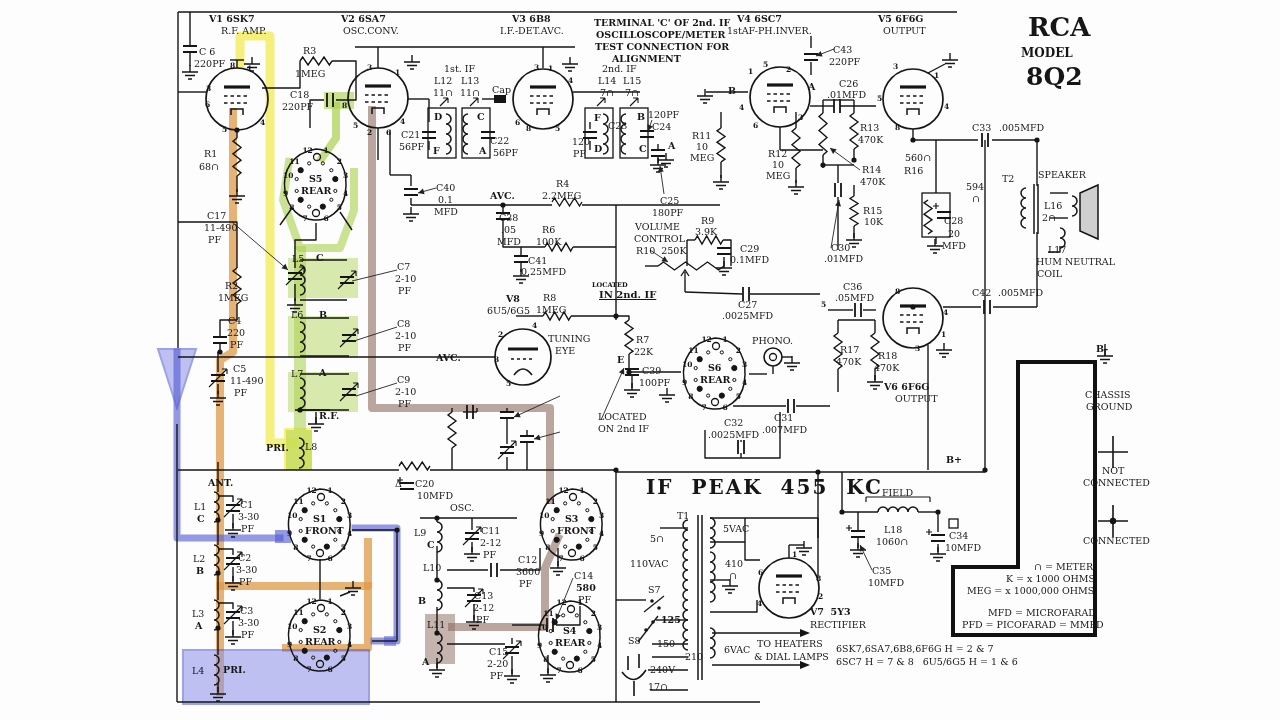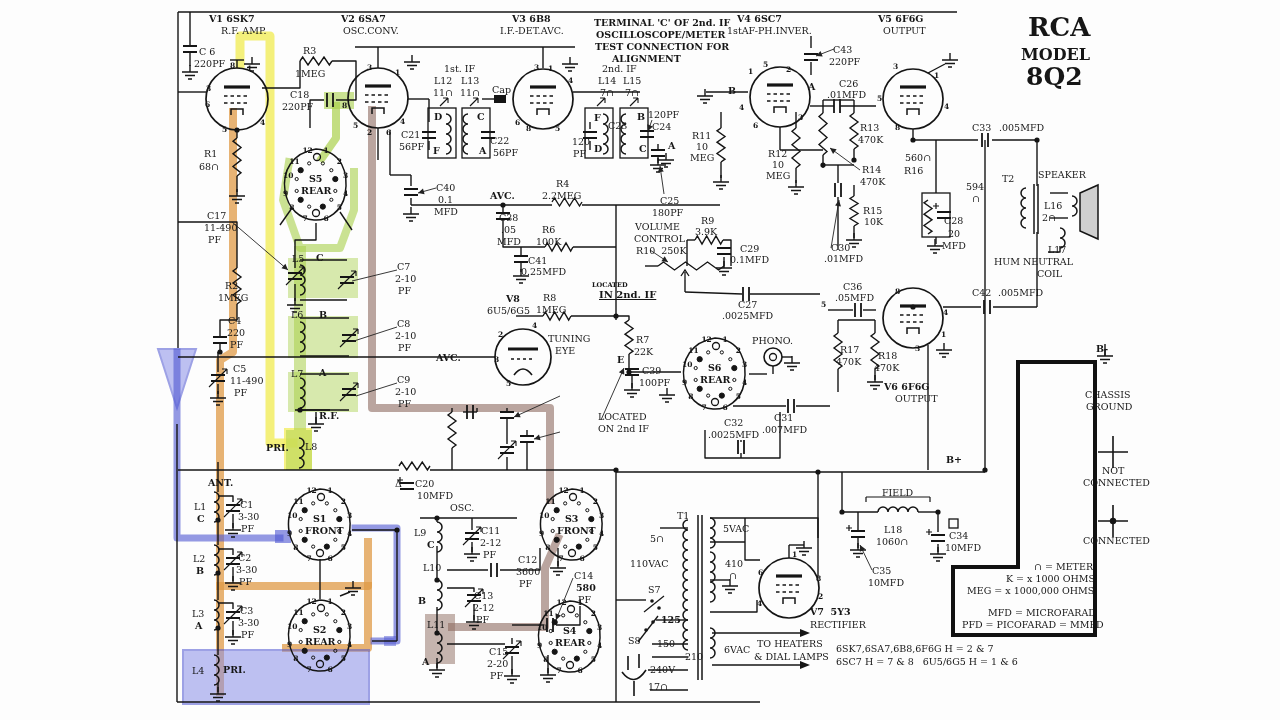--- a/index.html
+++ b/index.html
@@ -747,21 +747,21 @@
       <div class="lbl" style="left: 942px; top: 241px;">MFD</div>
       <div class="lbl" style="left: 966px; top: 182px;">594</div>
       <div class="lbl" style="left: 972px; top: 194px;">∩</div>
       <div class="lbl" style="left: 1002px; top: 174px;">T2</div>
       <div class="lbl" style="left: 972px; top: 123px;">C33</div>
       <div class="lbl" style="left: 999px; top: 123px;">.005MFD</div>
       <div class="lbl" style="left: 1038px; top: 170px;">SPEAKER</div>
       <div class="lbl" style="left: 1044px; top: 201px;">L16</div>
       <div class="lbl" style="left: 1042px; top: 213px;">2∩</div>
       <div class="lbl" style="left: 1048px; top: 245px;">L17</div>
-      <div class="lbl" style="left: 994px; top: 257px; text-align: right;">HUM NEUTRAL</div>
+      <div class="lbl" style="left: 1036px; top: 257px; text-align: right;">HUM NEUTRAL</div>
       <div class="lbl" style="left: 1037px; top: 269px;">COIL</div>
       <div class="lbl" style="left: 972px; top: 288px;">C42</div>
       <div class="lbl" style="left: 998px; top: 288px;">.005MFD</div>
       <div class="lbl" style="left: 840px; top: 345px;">R17</div>
       <div class="lbl" style="left: 836px; top: 357px;">470K</div>
       <div class="lbl" style="left: 878px; top: 351px;">R18</div>
       <div class="lbl" style="left: 874px; top: 363px;">470K</div>
       <div class="lbl b" style="left: 884px; top: 382px;">V6 6F6G</div>
       <div class="lbl" style="left: 895px; top: 394px;">OUTPUT</div>
       <div class="lbl" style="left: 207px; top: 211px;">C17</div>
@@ -837,20 +837,21 @@
       <div class="lbl" style="left: 774px; top: 413px;">C31</div>
       <div class="lbl" style="left: 762px; top: 425px;">.007MFD</div>
       <div class="lbl b" style="left: 946px; top: 455px;">B+</div>
       <div class="lbl" style="left: 882px; top: 488px;">FIELD</div>
       <div class="lbl" style="left: 884px; top: 525px;">L18</div>
       <div class="lbl" style="left: 876px; top: 537px;">1060∩</div>
       <div class="lbl" style="left: 949px; top: 531px;">C34</div>
       <div class="lbl" style="left: 945px; top: 543px;">10MFD</div>
       <div class="lbl" style="left: 872px; top: 566px;">C35</div>
       <div class="lbl" style="left: 868px; top: 578px;">10MFD</div>
+      <div class="lbl b" style="left: 646px; top: 477px; font-size: 20px; letter-spacing: 2px;">IF  PEAK  455  KC</div>
       <div class="lbl b" style="left: 208px; top: 478px;">ANT.</div>
       <div class="lbl" style="left: 194px; top: 502px;">L1</div>
       <div class="lbl b" style="left: 197px; top: 514px;">C</div>
       <div class="lbl" style="left: 240px; top: 500px;">C1</div>
       <div class="lbl" style="left: 238px; top: 512px;">3-30</div>
       <div class="lbl" style="left: 241px; top: 524px;">PF</div>
       <div class="lbl" style="left: 193px; top: 554px;">L2</div>
       <div class="lbl b" style="left: 196px; top: 566px;">B</div>
       <div class="lbl" style="left: 238px; top: 553px;">C2</div>
       <div class="lbl" style="left: 236px; top: 565px;">3-30</div>
@@ -901,21 +902,21 @@
       <div class="lbl" style="left: 725px; top: 559px;">410</div>
       <div class="lbl" style="left: 729px; top: 571px;">∩</div>
       <div class="lbl" style="left: 724px; top: 645px;">6VAC</div>
       <div class="lbl" style="left: 757px; top: 639px;">TO HEATERS</div>
       <div class="lbl" style="left: 754px; top: 652px;">&amp; DIAL LAMPS</div>
       <div class="lbl b" style="left: 810px; top: 607px;">V7  5Y3</div>
       <div class="lbl" style="left: 810px; top: 620px;">RECTIFIER</div>
       <div class="lbl" style="left: 836px; top: 644px;">6SK7,6SA7,6B8,6F6G H = 2 &amp; 7</div>
       <div class="lbl" style="left: 836px; top: 657px;">6SC7 H = 7 &amp; 8   6U5/6G5 H = 1 &amp; 6</div>
       <div class="lbl b" style="left: 1028px; top: 14px; font-size: 26px;">RCA</div>
-      <div class="lbl b" style="left: 1021px; top: 47px; font-size: 16px;">MODEL</div>
+      <div class="lbl b" style="left: 1021px; top: 47px; font-size: 12px;">MODEL</div>
       <div class="lbl b" style="left: 1026px; top: 64px; font-size: 25px;">8Q2</div>
       <div class="lbl b" style="left: 1096px; top: 344px;">B-</div>
       <div class="lbl" style="left: 1085px; top: 390px;">CHASSIS</div>
       <div class="lbl" style="left: 1086px; top: 402px;">GROUND</div>
       <div class="lbl" style="left: 1102px; top: 466px;">NOT</div>
       <div class="lbl" style="left: 1083px; top: 478px;">CONNECTED</div>
       <div class="lbl" style="left: 1083px; top: 536px;">CONNECTED</div>
       <div class="lbl" style="left: 1034px; top: 562px;">∩ = METER</div>
       <div class="lbl" style="left: 1006px; top: 574px;">K = x 1000 OHMS</div>
       <div class="lbl" style="left: 967px; top: 586px;">MEG = x 1000,000 OHMS</div>

